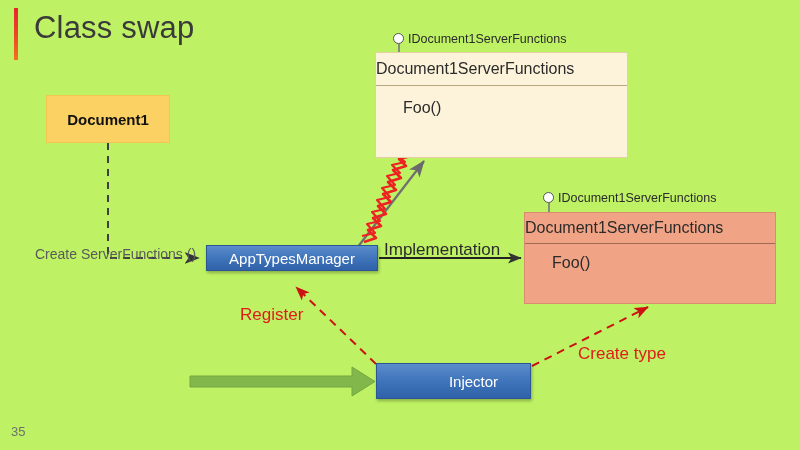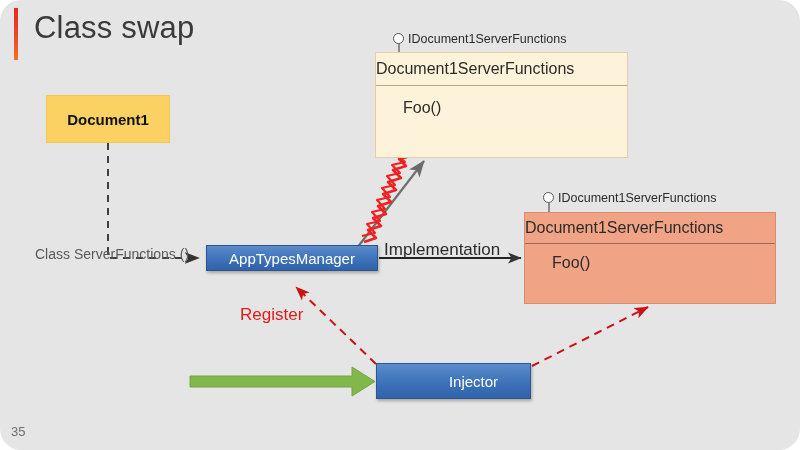--- a/index.html
+++ b/index.html
@@ -4,24 +4,23 @@
 <style>
   html, body {
     margin: 0;
     padding: 0;
     background: #ffffff;
   }
   #slide {
     position: relative;
     width: 800px;
     height: 450px;
-    background: #e5e5e5;
+    background: #bef264;
     overflow: hidden;
     font-family: "Liberation Sans", sans-serif;
-    border-radius: 21px;
   }
 
   
   #title-bar {
     position: absolute;
     left: 14px;
     top: 8px;
     width: 4px;
     height: 52px;
     background: linear-gradient(180deg, #E8262A 0%, #ED4C26 60%, #F4701F 100%);
@@ -275,23 +274,24 @@
   </div>
 
   <div class="blue-box" id="apptypesmanager-box">
     <span>AppTypesManager</span>
   </div>
 
   <div class="blue-box" id="injector-box">
     <span>Injector</span>
   </div>
 
-  <div class="lbl" id="create-serverfunctions-label">Class ServerFunctions ()</div>
+  <div class="lbl" id="create-serverfunctions-label">Create ServerFunctions ()</div>
 
   <div class="lbl" id="implementation-label">Implementation</div>
 
   <div class="lbl" id="register-label">Register</div>
 
+  <div class="lbl" id="create-type-label">Create type</div>
 
 
   <div id="page-number">35</div>
 
 </div>
 
 </body></html>

